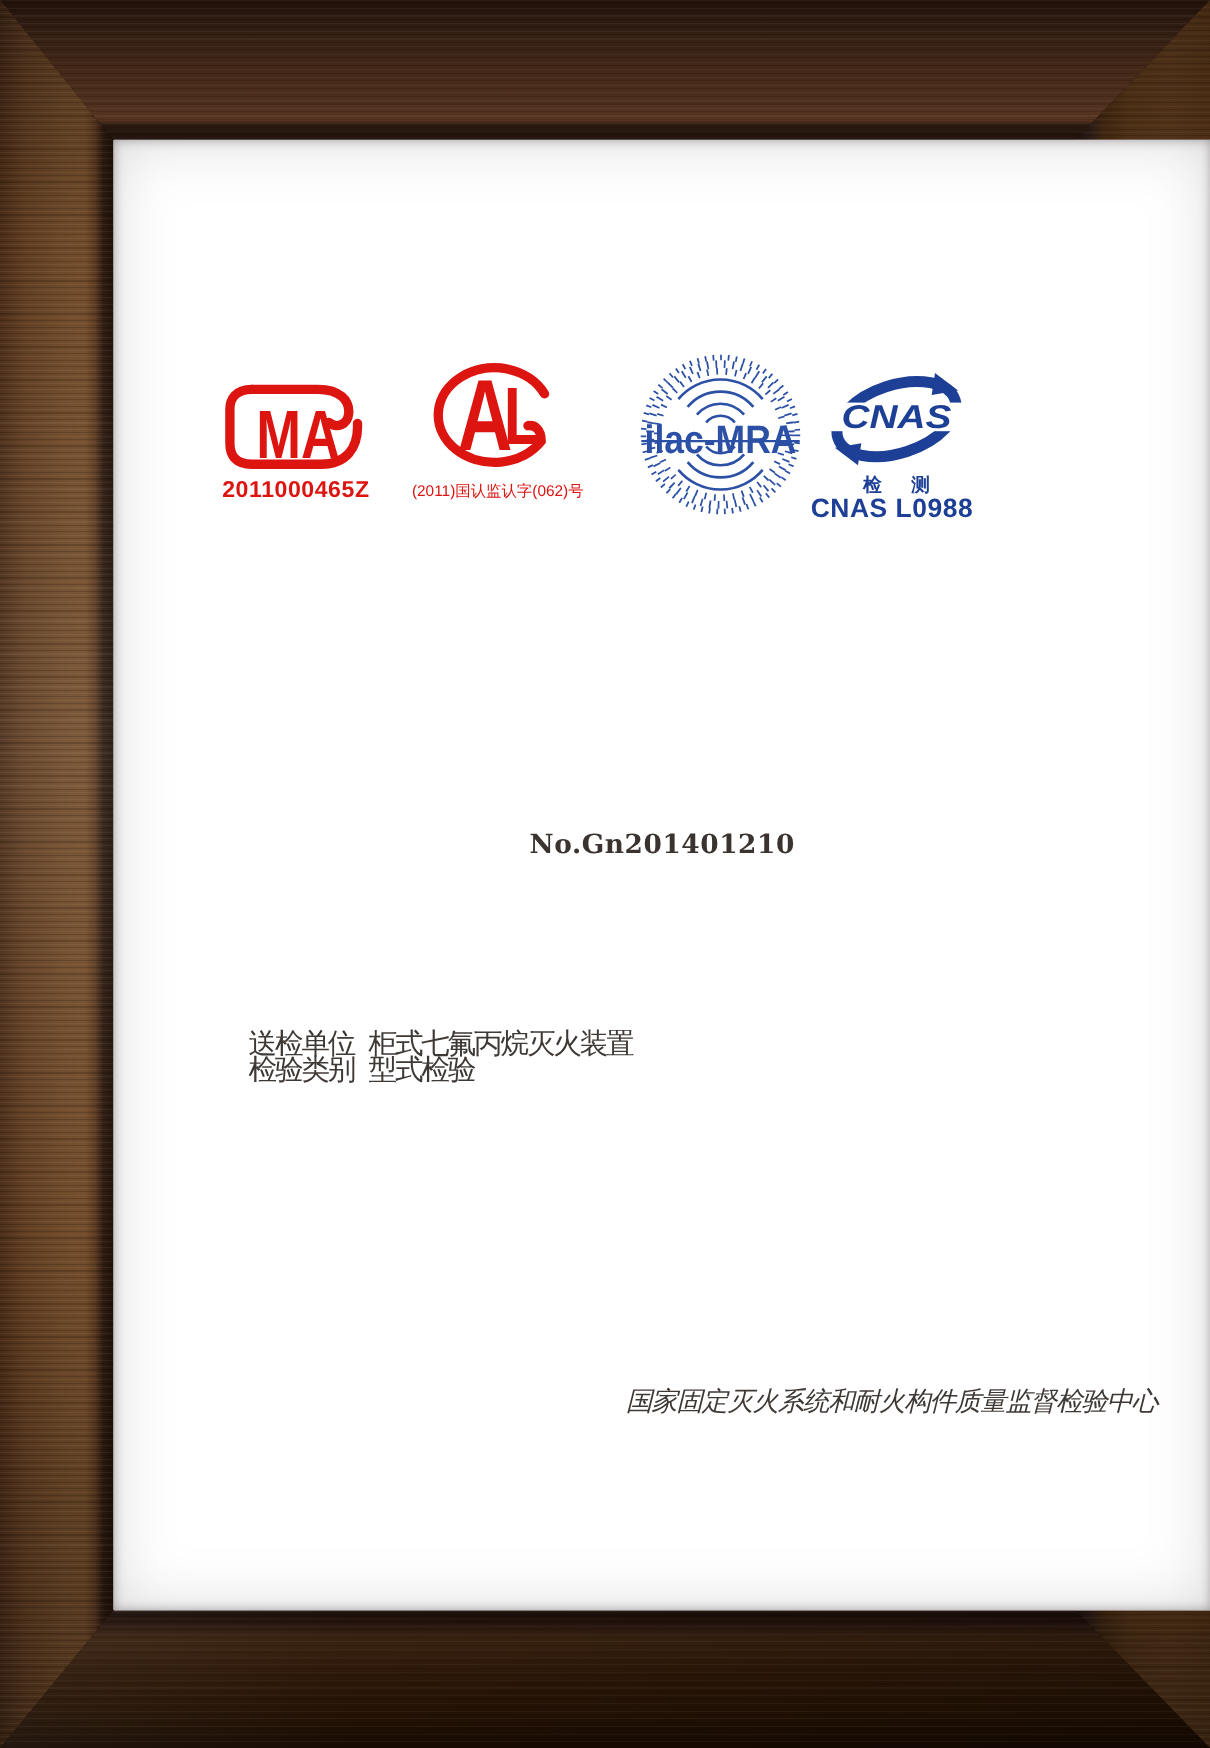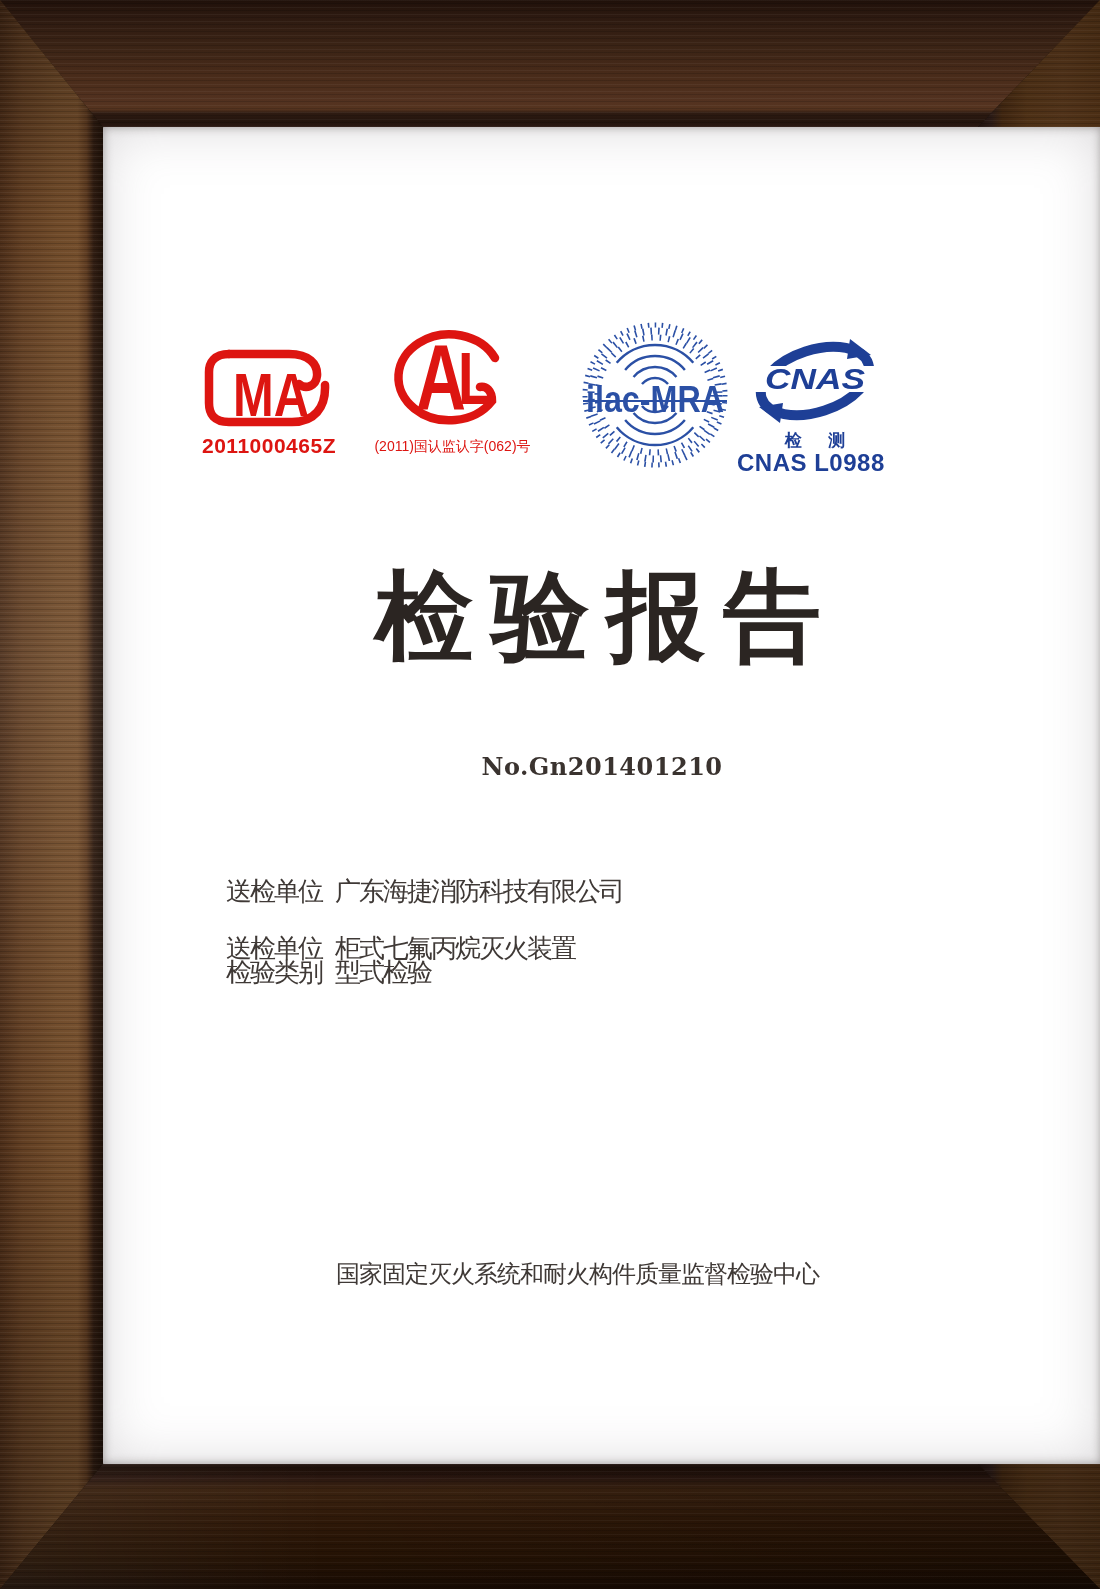--- a/index.html
+++ b/index.html
@@ -57,22 +57,22 @@
   
   .title{left:0;right:0;top:440px;text-align:center;text-indent:10px;
     font-size:98px;line-height:1;font-weight:900;color:#2b2522;letter-spacing:18px;}
   .report-no{left:0;right:0;top:625px;text-align:center;
     font-family:"DejaVu Serif","Liberation Serif",serif;
     font-size:24px;font-weight:600;color:#3a332f;letter-spacing:.5px;}
   .field-row{left:123px;height:32px;white-space:nowrap;
     font-size:26px;line-height:32px;letter-spacing:-2px;color:#3f3936;font-weight:500;}
   .field-row .f-value{margin-left:13px;}
   .row-0{top:748px;} .row-1{top:805px;} .row-2{top:829px;}
-  .issuer{left:0;right:49px;top:1131px;text-align:center;
-    font-size:24px;letter-spacing:-1px;color:#3f3936;font-weight:500;}
+  .issuer{left:0;right:49px;top:1131px;text-align:right;
+    font-size:24px;letter-spacing:-1px;color:#3f3936;font-weight:500;font-style:italic;}
 
   svg{display:block;margin:0 auto;}
   svg text{font-family:"Liberation Sans",sans-serif;}
 </style>
 </head>
 <body>
 
 <div class="scene">
 
   <div class="band band-top"></div>
@@ -129,26 +129,22 @@
         <ellipse cx="68" cy="46" rx="56" ry="31" transform="rotate(-18 68 46)" stroke="#1e3f96" stroke-width="10" fill="none"></ellipse>
         <rect x="0" y="31" width="140" height="26" fill="#ffffff"></rect>
         <polygon points="103,4 124,20 100,24" fill="#1e3f96"></polygon>
         <polygon points="33,88 12,72 36,68" fill="#1e3f96"></polygon>
         <text x="68" y="54" font-size="30" font-weight="bold" font-style="italic" fill="#1e3f96" text-anchor="middle" textLength="100" lengthAdjust="spacingAndGlyphs">CNAS</text>
       </svg>
     </div>
     <div class="cnas-cn">检 测</div>
     <div class="cnas-code">CNAS L0988</div>
 
-    <div class="title">检验报告</div>
     <div class="report-no">No.Gn201401210</div>
 
-    <div class="field-row row-0">
-      <span class="f-label">送检单位</span><span class="f-value">广东海捷消防科技有限公司</span>
-    </div>
     <div class="field-row row-1">
       <span class="f-label">送检单位</span><span class="f-value">柜式七氟丙烷灭火装置</span>
     </div>
     <div class="field-row row-2">
       <span class="f-label">检验类别</span><span class="f-value">型式检验</span>
     </div>
 
     <div class="issuer">国家固定灭火系统和耐火构件质量监督检验中心</div>
 
   </div>

